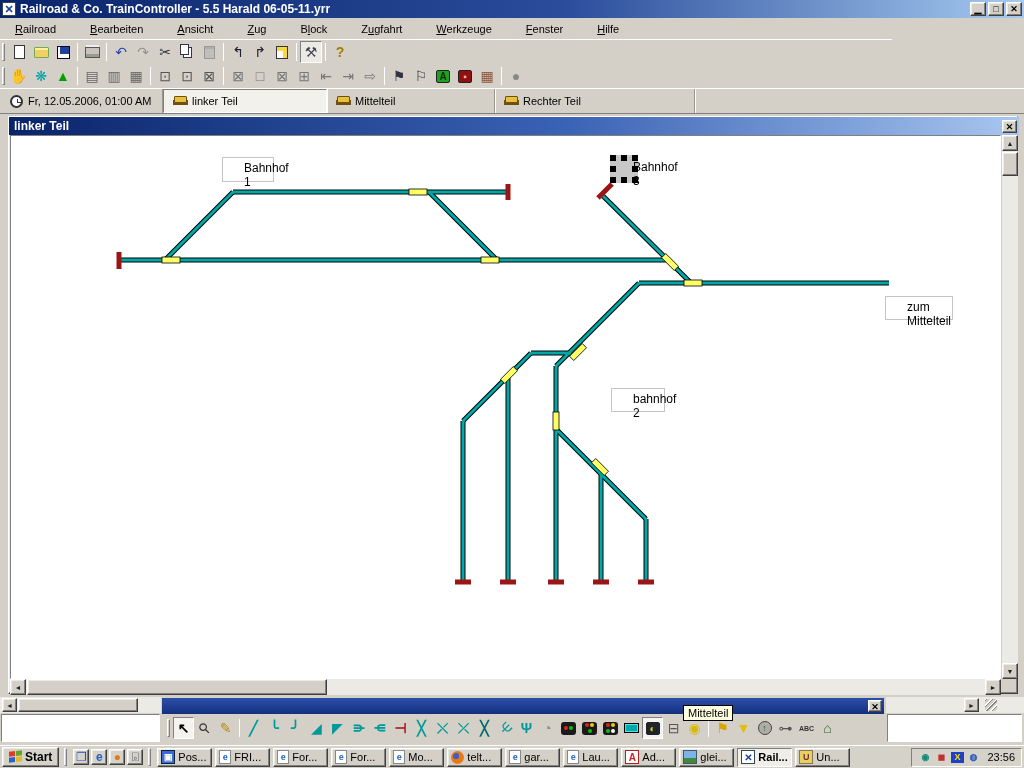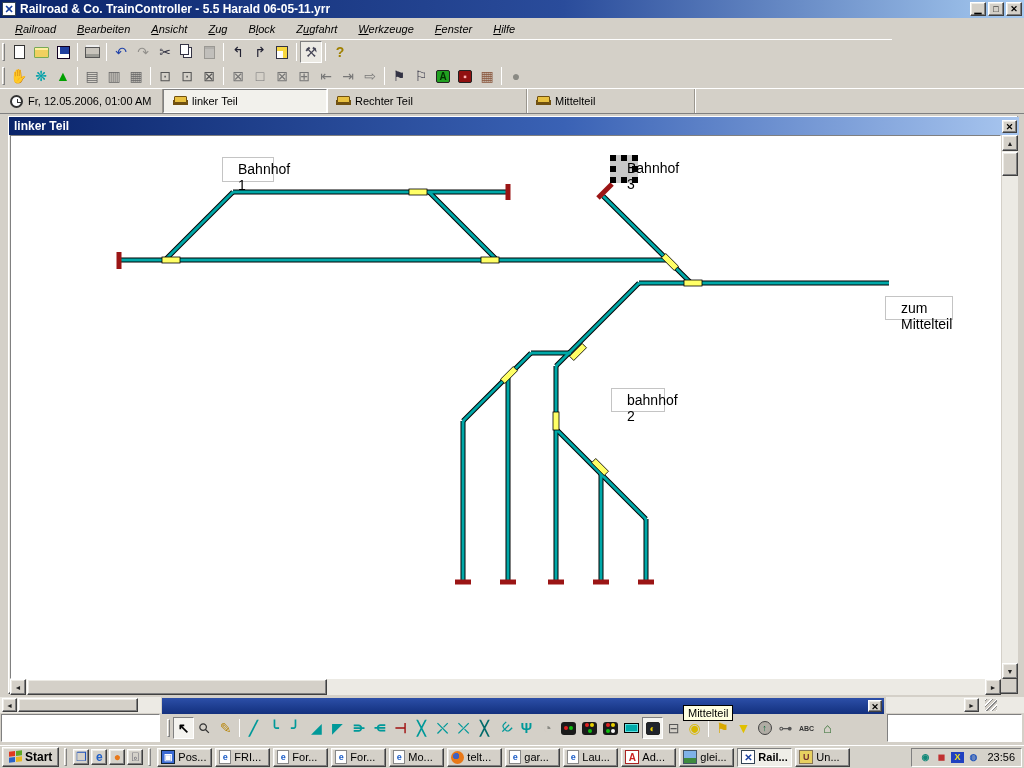--- a/index.html
+++ b/index.html
@@ -11,21 +11,21 @@
   .raised { border:1px solid; border-color:#FFFFFF #404040 #404040 #FFFFFF; box-shadow:inset -1px -1px 0 #808080, inset 1px 1px 0 #ECEAE4; }
   .sunken { border:1px solid; border-color:#808080 #FFFFFF #FFFFFF #808080; }
 
   
   #titlebar { left:0; top:0; width:1024px; height:18px; background:linear-gradient(90deg,#0A246A 0%,#2A4C9B 55%,#A6CAF0 100%); display:flex; align-items:center; color:#fff; font-weight:bold; font-size:12px; padding-left:2px; }
   .app-ic { width:14px; height:14px; background:#fff; border:1px solid #345; color:#1840A0; font-size:11px; line-height:12px; text-align:center; font-weight:bold; margin-right:4px; }
   #win-controls { margin-left:auto; display:flex; gap:2px; padding-right:2px; }
   .wbtn { width:16px; height:14px; background:#D4D0C8; color:#000; font-size:9px; line-height:12px; text-align:center; font-weight:bold; }
 
   
-  #menubar { left:0; top:18px; width:892px; height:22px; display:flex; align-items:center; padding-left:6px; gap:3px; background:#D4D0C8; border-bottom:1px solid #fff;font-style:italic; }
+  #menubar { left:0; top:18px; width:892px; height:22px; display:flex; align-items:center; padding-left:6px; gap:16px; background:#D4D0C8; border-bottom:1px solid #fff; }
   .menu-item { padding:3px 9px; color:#000; }
   .menu-item u { text-decoration:underline; }
 
   
   .toolbar { left:0; width:1024px; height:24px; display:flex; align-items:center; background:#D4D0C8; }
   #toolbar1 { top:40px; } #toolbar2 { top:64px; }
   .grip { width:3px; height:18px; margin:0 3px 0 2px; border:1px solid; border-color:#fff #808080 #808080 #fff; }
   .tbtn { width:22px; height:22px; display:flex; align-items:center; justify-content:center; position:relative; }
   .tbtn.pressed { border:1px solid; border-color:#808080 #fff #fff #808080; background:#ECEAE4; }
   .tbtn.disabled { opacity:.45; filter:grayscale(1); }
@@ -52,21 +52,21 @@
   .panel { display:flex; align-items:center; gap:5px; padding:0 10px; border-right:1px solid #9a968e; box-shadow:1px 0 0 #fff; }
   .panel.active { background:#F2F1EC; border:1px solid; border-color:#808080 #fff #fff #808080; }
   .panel .lbl { white-space:nowrap; }
 
   
   #childwin { left:8px; top:116px; width:1010px; height:578px; background:#D4D0C8; }
   #child-title { left:0; top:0; width:1010px; height:18px; background:linear-gradient(90deg,#0A246A 0%,#3A62B5 55%,#A8C6EF 100%); color:#fff; font-weight:bold; font-size:12px; display:flex; align-items:center; padding-left:5px; }
   #child-close { margin-left:auto; margin-right:2px; width:15px; height:13px; background:#D4D0C8; color:#000; font-size:9px; line-height:12px; text-align:center; }
   #canvas { left:1px; top:18px; width:991px; height:544px; background:#fff; overflow:hidden; }
   #trackvg { position:absolute; left:0; top:0; }
-  .tlabel { position:absolute; font-size:14px; color:#000; padding:3px 2px 0 15px; }
+  .tlabel { position:absolute; font-size:12px; color:#000; padding:3px 2px 0 21px; }
   .tlabel.boxed { border:1px solid #C4C4C4; }
   .selbox { position:absolute; width:28px; height:28px; background:#C8C8C8; }
   .selbox i { position:absolute; width:6px; height:6px; background:#000; }
 
   
   .sb-btn { background:#D4D0C8; display:flex; align-items:center; justify-content:center; font-size:7px; color:#222; }
   #vscroll { left:993px; top:18px; width:16px; height:544px; background:#ECEAE4; }
   #hscroll { left:1px; top:562px; width:991px; height:16px; background:#ECEAE4; }
   .thumb { background:#D4D0C8; position:absolute; }
 
@@ -259,27 +259,27 @@
   </div>
 <div class="abs" id="tabrow">
     <div class="panel" style="width: 163px;">
       <span class="ic-clockface"></span>
       <span class="lbl">Fr, 12.05.2006, 01:00 AM</span>
     </div>
     <div class="panel active" style="width: 164px;">
       <span class="ic-panel"></span>
       <span class="lbl">linker Teil</span>
     </div>
+    <div class="panel" style="width: 168px;">
+      <span class="ic-panel"></span>
+      <span class="lbl">Mittelteil</span>
+    </div>
     <div class="panel" style="width: 200px;">
       <span class="ic-panel"></span>
       <span class="lbl">Rechter Teil</span>
-    </div>
-    <div class="panel" style="width: 168px;">
-      <span class="ic-panel"></span>
-      <span class="lbl">Mittelteil</span>
     </div>
   </div>
 
 <div class="abs raised" id="childwin">
   <div class="abs" id="child-title">
     <span>linker Teil</span>
     <span class="raised" id="child-close">✕</span>
   </div>
   <div class="abs sunken" id="canvas">
     <svg id="trackvg" width="991" height="544">

